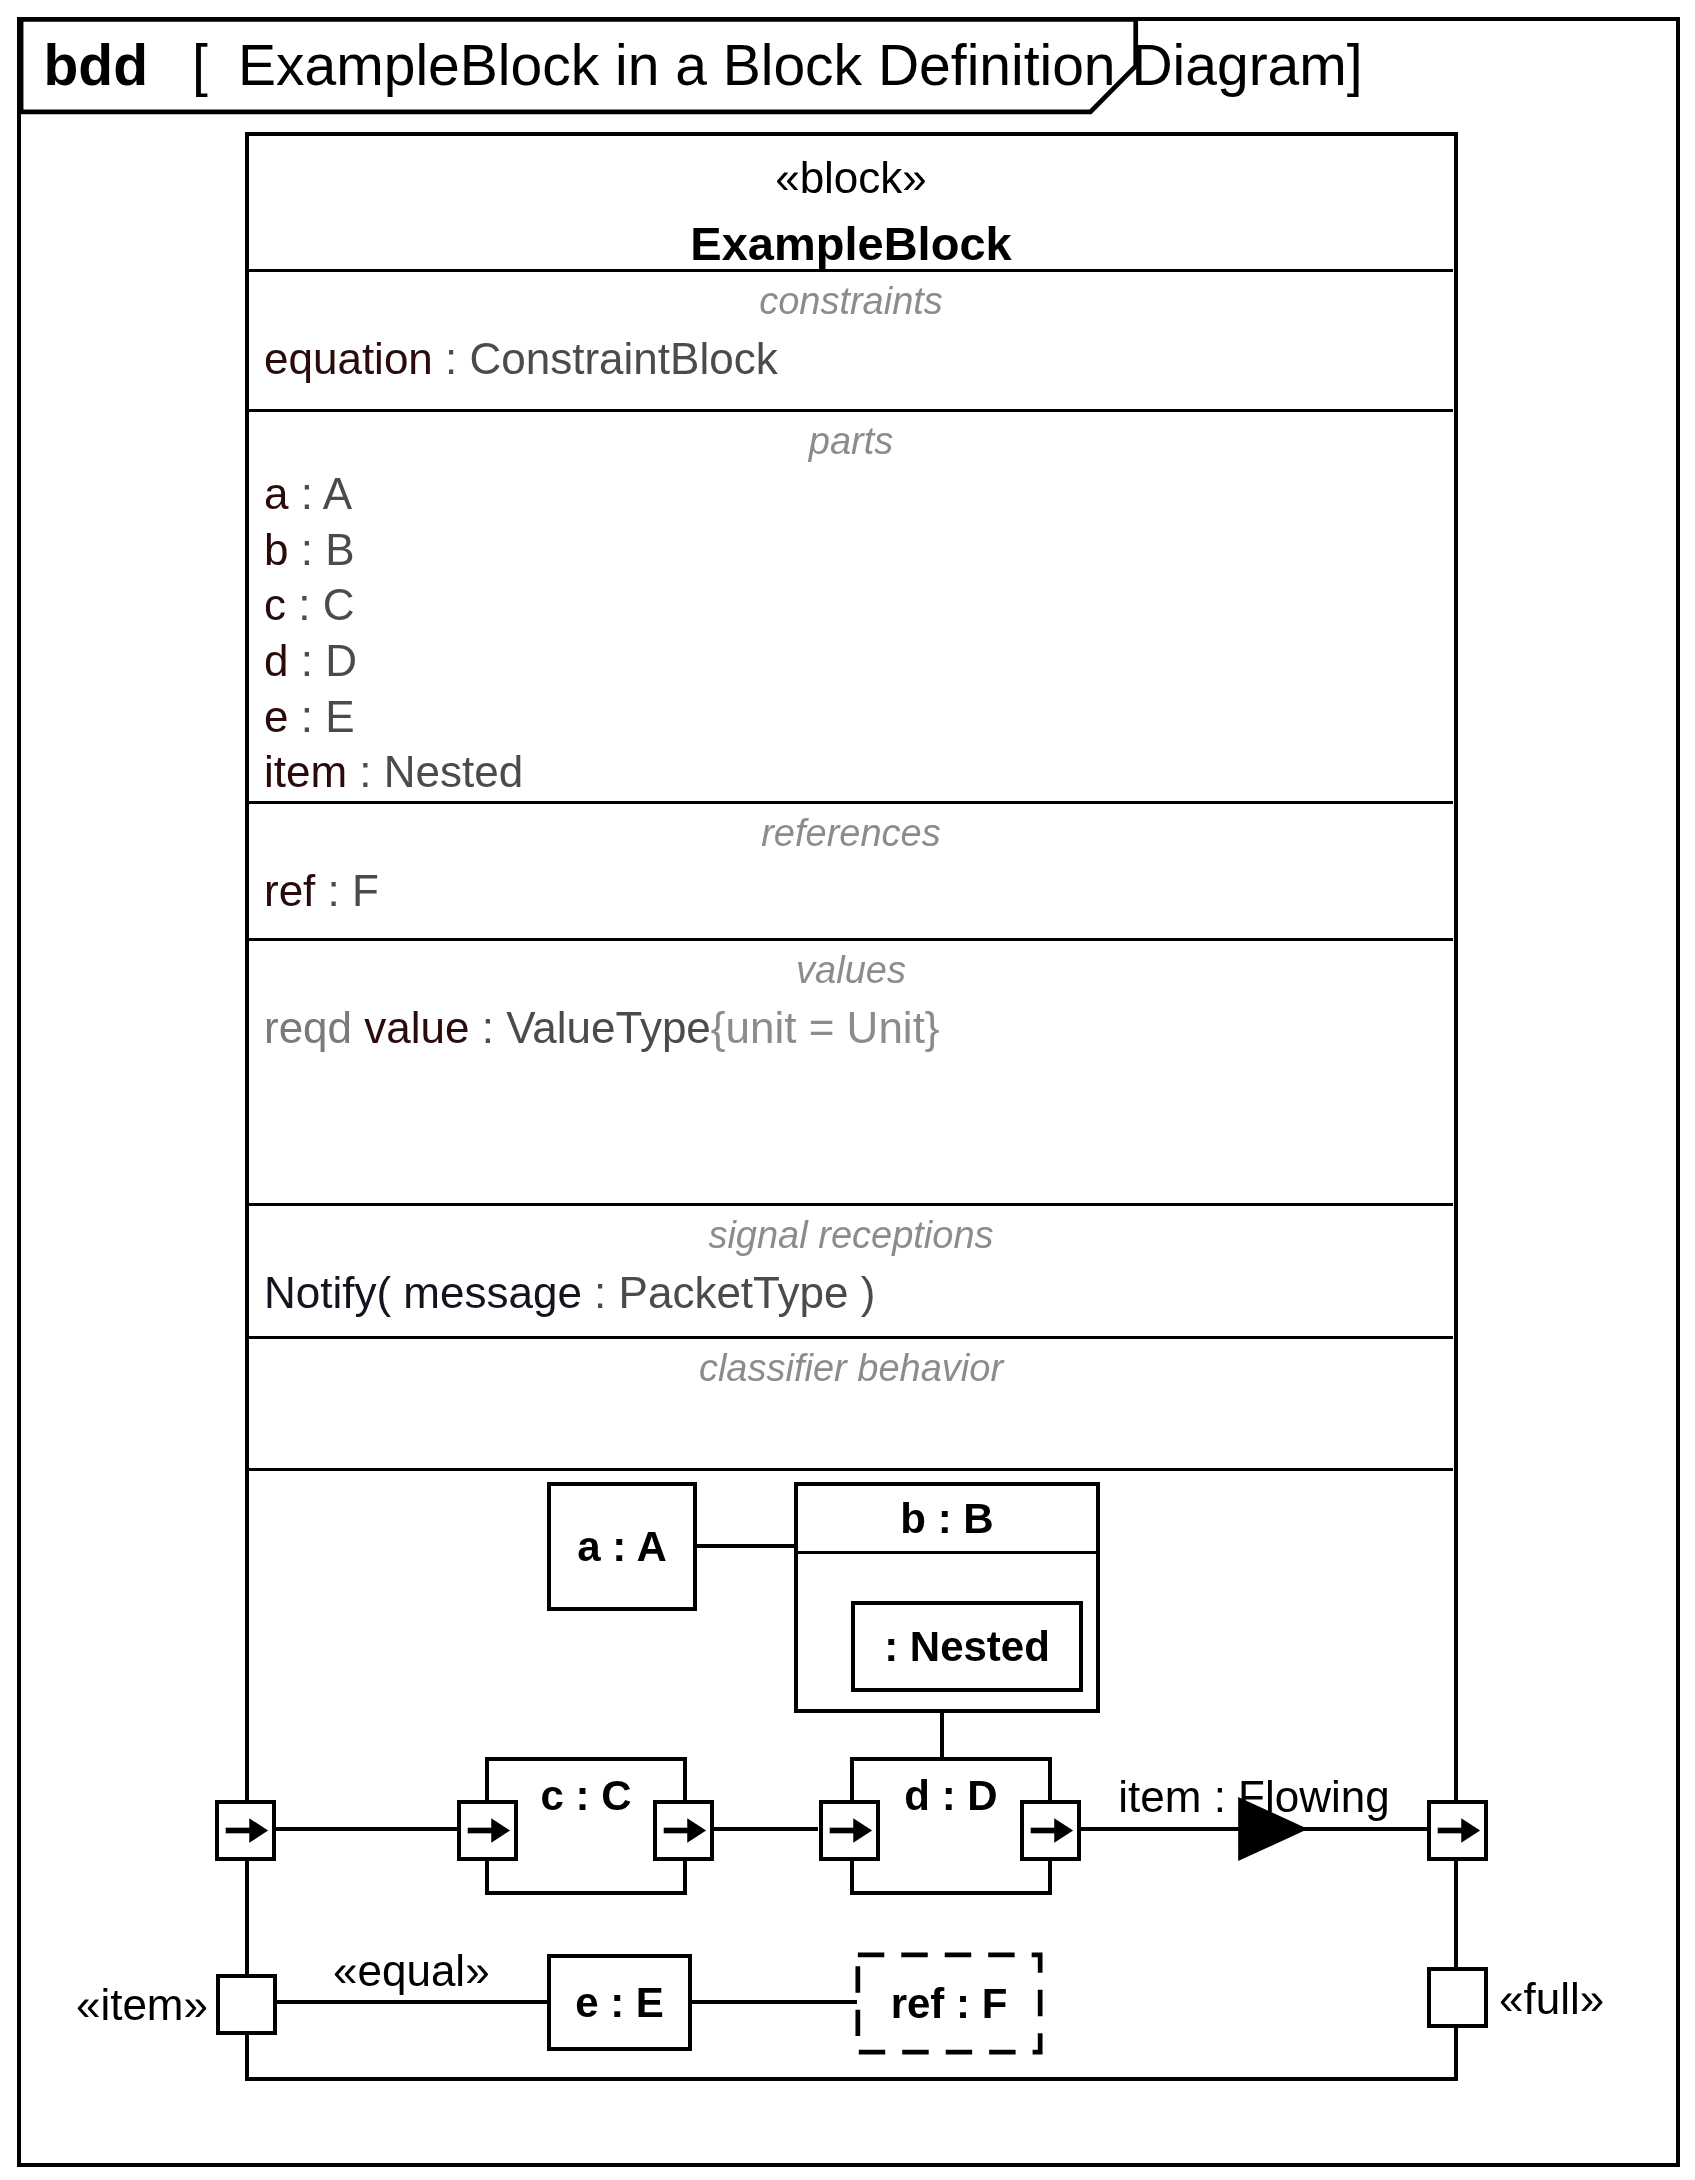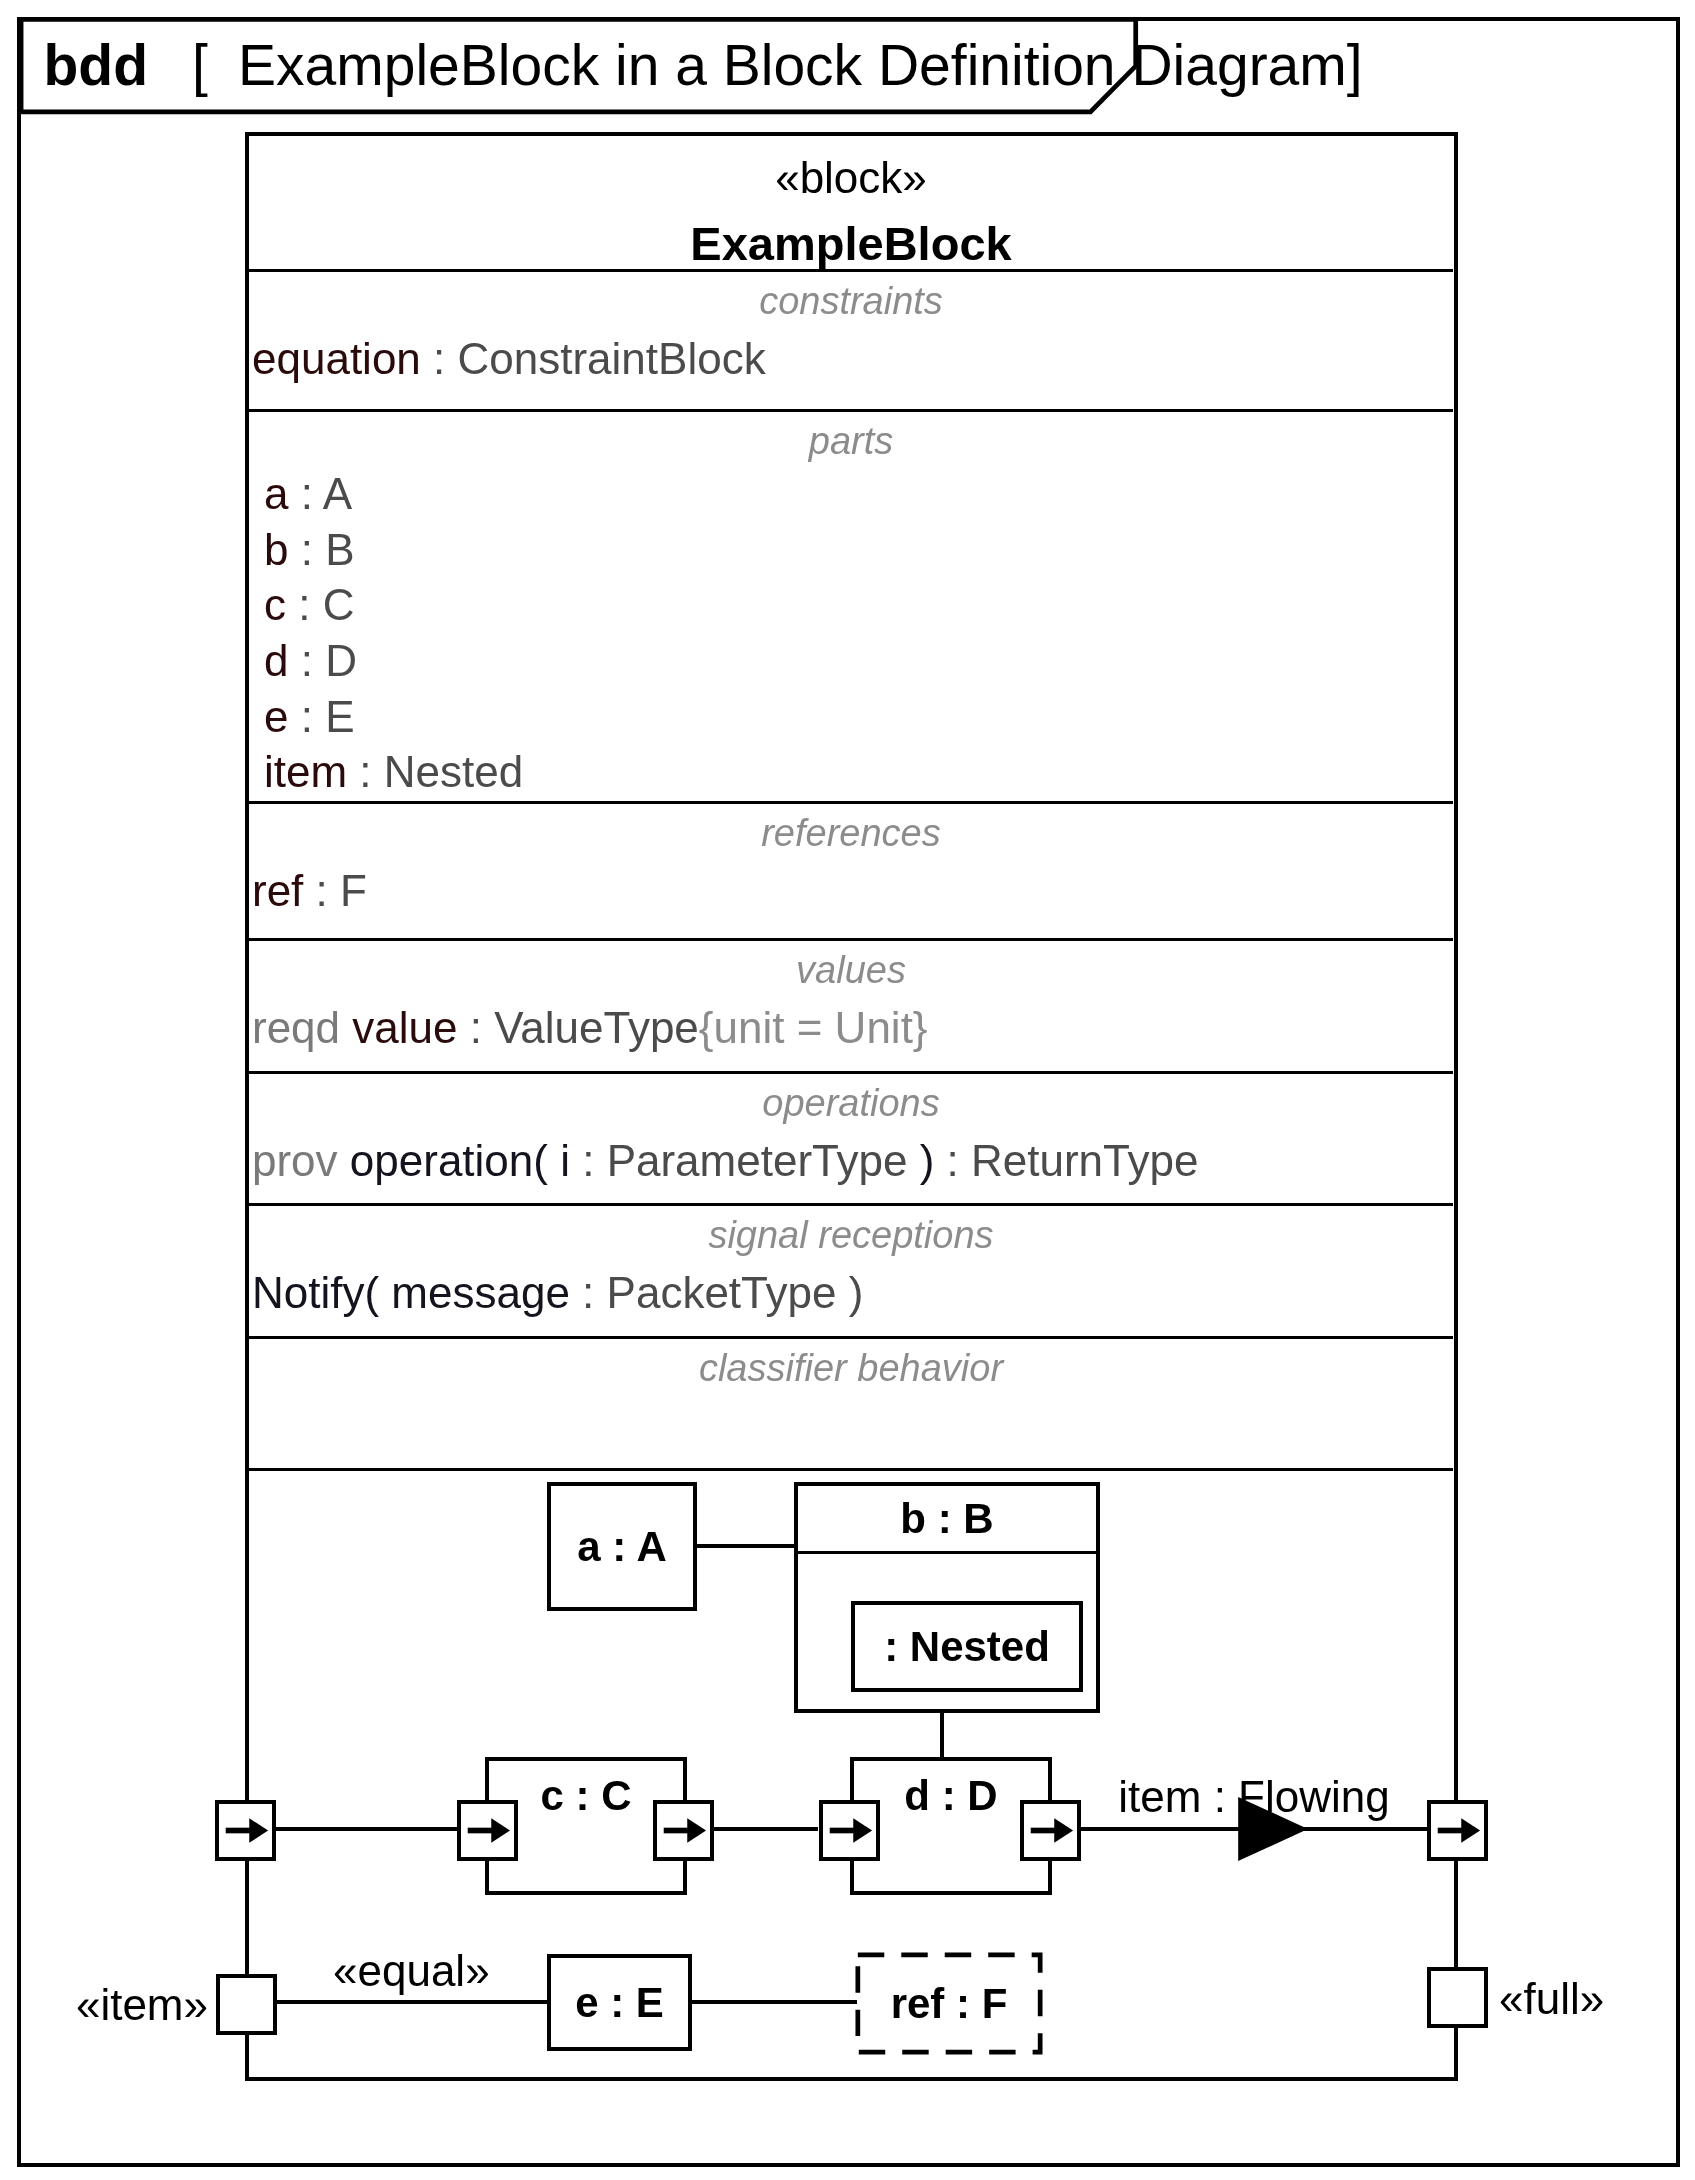--- a/index.html
+++ b/index.html
@@ -12,21 +12,21 @@
   #tab-content{left:17px;top:17px;width:1117px;height:95px;display:flex;align-items:center;}
   .t-bdd{font-weight:bold;font-size:57px;color:#000;margin-left:26.5px;}
   .t-bracket{font-size:57px;color:#000;margin-left:44px;}
   .t-title{font-size:57px;color:#000;margin-left:17px;white-space:nowrap;}
   #tab-icon{margin-left:13.2px;}
   
   #block{left:245px;top:132px;width:1213px;height:1949px;border:4.7px solid #000;box-sizing:border-box;background:#fff;}
   .sect{position:absolute;left:0;width:1204px;box-sizing:border-box;}
   .sect.divided{border-top:3.8px solid #000;}
   .comp-label{display:block;text-align:center;font-style:italic;font-size:38px;color:var(--c-label);margin-top:7.6px;}
-  .item-line{display:block;font-size:44px;margin-top:11.4px;padding-left:3px;white-space:nowrap;}
+  .item-line{display:block;font-size:44px;margin-top:11.4px;padding-left:15px;white-space:nowrap;}
   .sp-name{color:var(--c-name);}
   .sp-type{color:var(--c-type);}
   .sp-kw{color:var(--c-keyword);}
   .sp-dark{color:var(--c-dark);}
   .sp-constraint{color:var(--c-constraint);}
   #hdr-stereotype{display:block;text-align:center;font-size:44px;color:#000;margin-top:17px;}
   #hdr-name{display:block;text-align:center;font-size:47px;font-weight:bold;color:#000;margin-top:13.2px;}
   .parts-item{display:block;font-size:44px;margin-top:6.6px;padding-left:15px;line-height:49px;}
   
   .node{border:4.7px solid #000;box-sizing:border-box;background:#fff;}
@@ -86,24 +86,20 @@
   <div class="sect divided" style="top:665px;height:136px;">
     <span class="comp-label">references</span>
     <span class="item-line"><span class="sp-name">ref</span><span class="sp-type"> : F</span></span>
   </div>
 
   <div class="sect divided" style="top:802px;height:133px;">
     <span class="comp-label">values</span>
     <span class="item-line"><span class="sp-kw">reqd </span><span class="sp-name">value</span><span class="sp-type"> : ValueType</span><span class="sp-constraint">{unit = Unit}</span></span>
   </div>
 
-  <div class="sect divided" style="top:935px;height:132px;">
-    <span class="comp-label">operations</span>
-    <span class="item-line"><span class="sp-kw">prov </span><span class="sp-dark">operation( i</span><span class="sp-type"> : ParameterType</span><span class="sp-dark"> ) </span><span class="sp-type">: ReturnType</span></span>
-  </div>
 
   <div class="sect divided" style="top:1067px;height:133px;">
     <span class="comp-label">signal receptions</span>
     <span class="item-line"><span class="sp-dark">Notify( message</span><span class="sp-type"> : PacketType )</span></span>
   </div>
 
   <div class="sect divided" style="top:1200px;height:132px;">
     <span class="comp-label">classifier behavior</span>
   </div>
 

